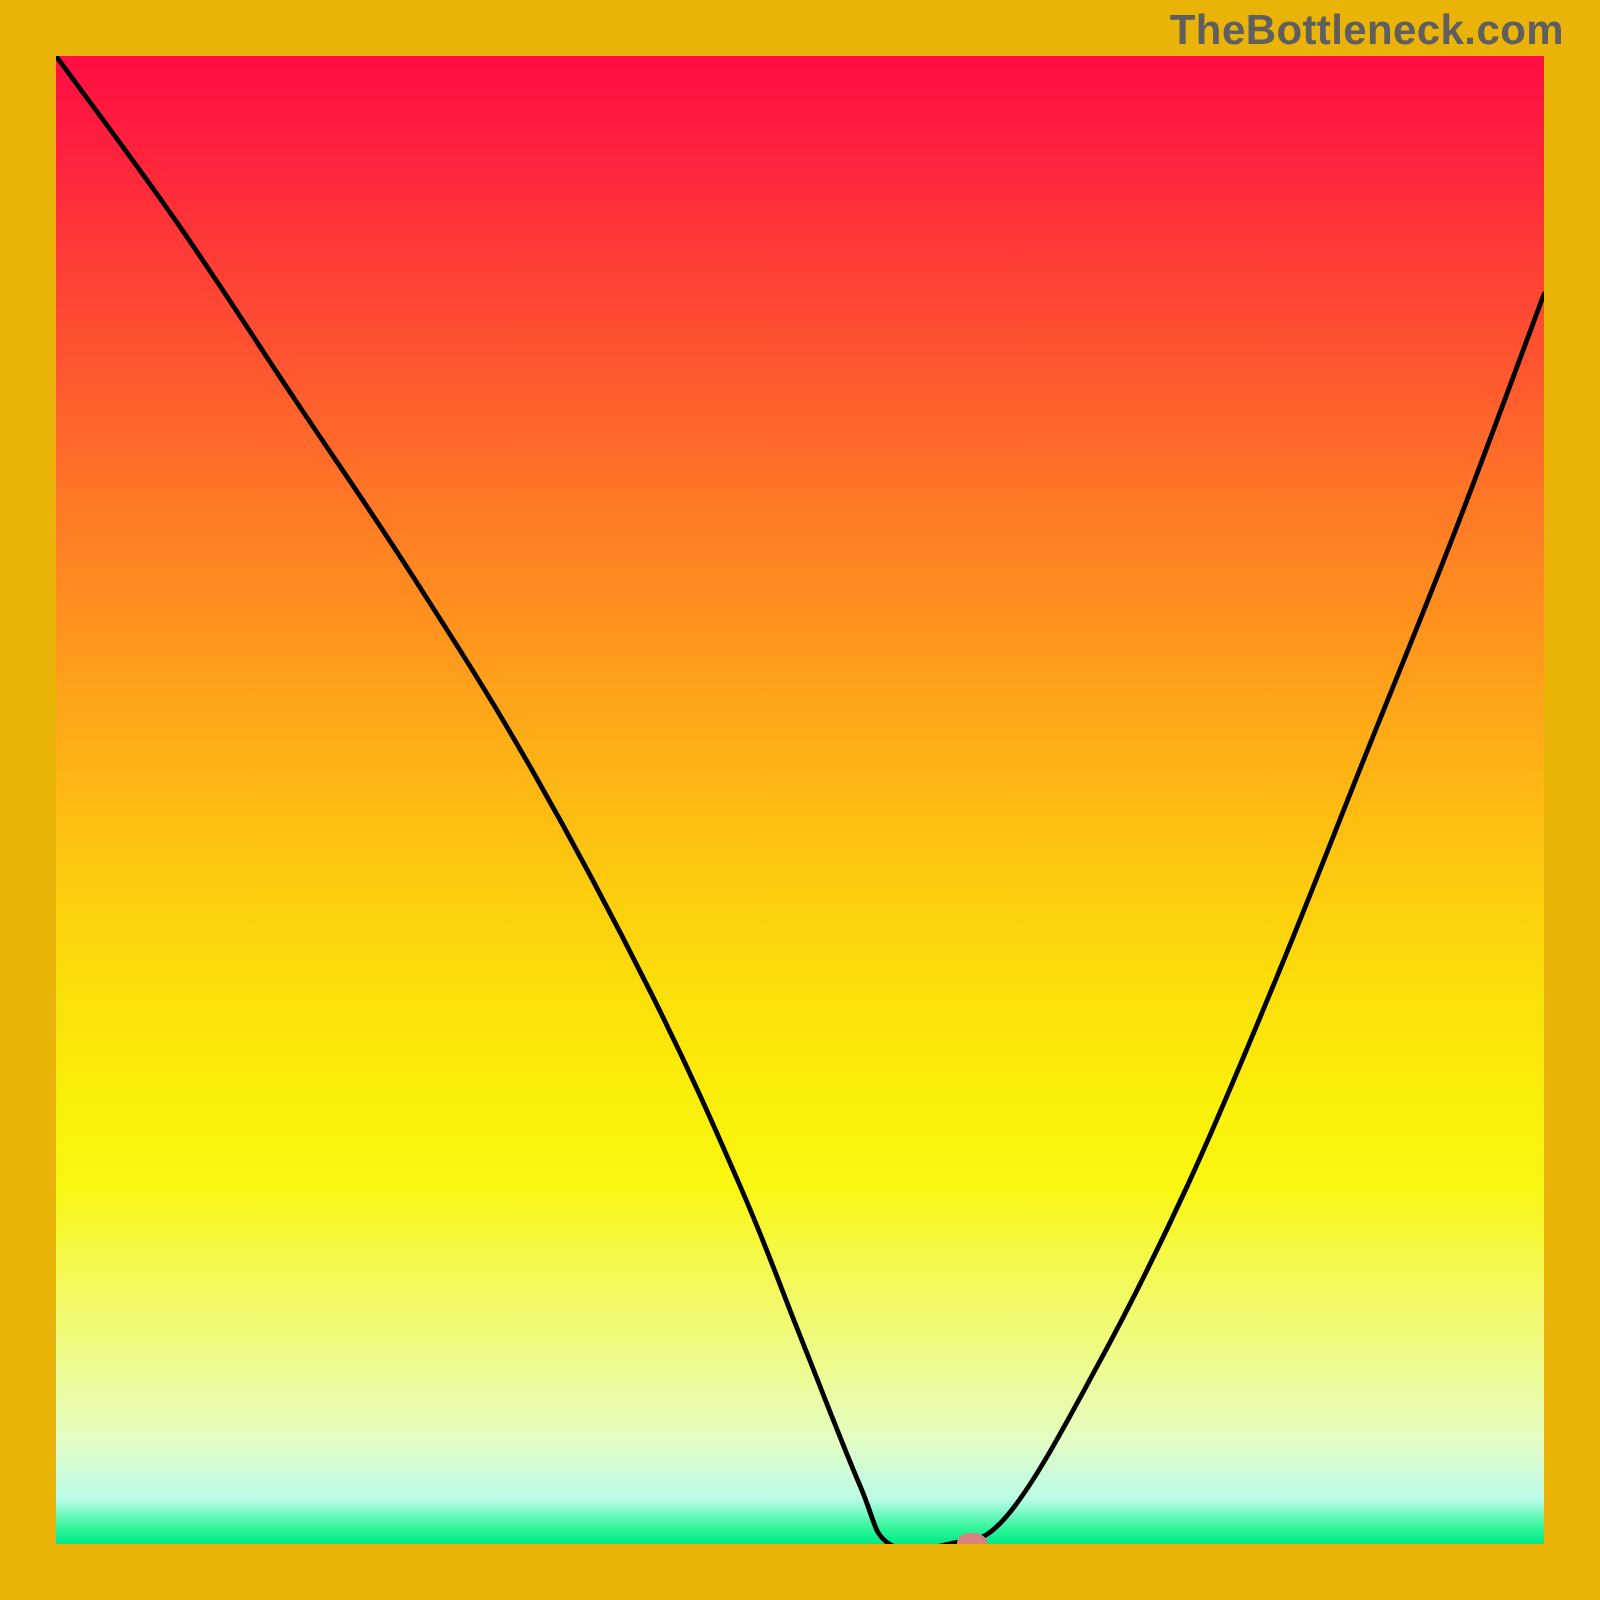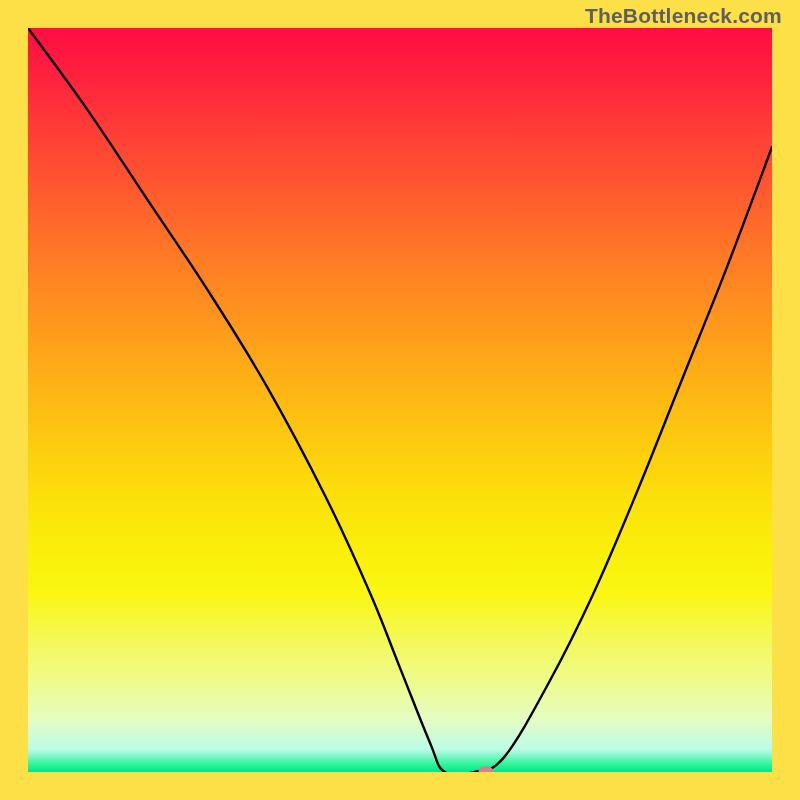--- a/index.html
+++ b/index.html
@@ -8,21 +8,21 @@
     width: 800px;
     height: 800px;
     background: #000;
     overflow: hidden;
     font-family: Arial, Helvetica, sans-serif;
   }
   .frame {
     position: relative;
     width: 800px;
     height: 800px;
-    background: #fde047;
+    background: #eab308;
   }
   .watermark {
     position: absolute;
     top: 4px;
     right: 18px;
     color: #5f5f5f;
     font-size: 21px;
     font-weight: 600;
     letter-spacing: 0.2px;
     z-index: 50;

